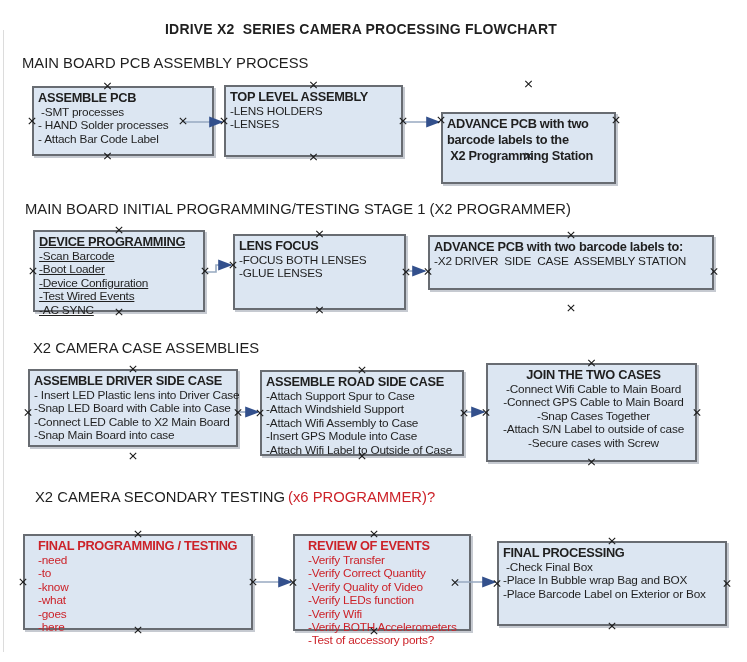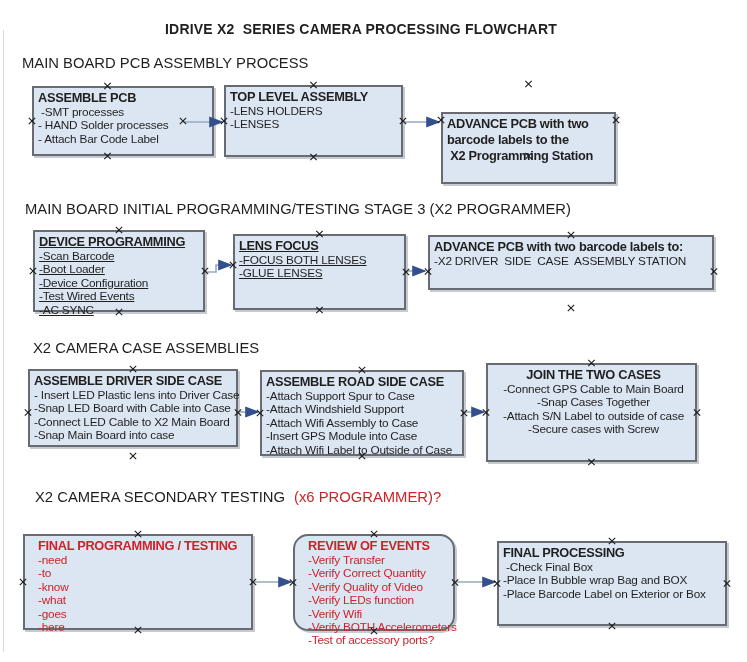--- a/index.html
+++ b/index.html
@@ -24,21 +24,21 @@
   }
   .heading{
     position:absolute;
     font-size:14.8px;font-weight:normal;
     white-space:pre;
   }
   #h0{left:22px;top:55px;}
   #h1{left:25px;top:201px;}
   #h2{left:33px;top:340px;}
   #h3{left:35px;top:489px;}
-  .hsuffix{color:var(--red,#cc2229);margin-left:9px;text-align:center;}
+  .hsuffix{color:var(--red,#cc2229);margin-left:3px;text-align:center;}
   .box{
     position:absolute;
     background:var(--box-fill,#dce6f2);
     border:2px solid var(--box-border,#686c72);
     box-shadow:2px 2px 0 #c6cad1;
     box-sizing:border-box;
     padding:2px 0 0 4px;
     overflow:visible;
     z-index:1;
   }
@@ -60,21 +60,21 @@
 </style>
 </head>
 <body>
 
 <div class="page" style="--red: #cc2229; --box-fill: #dce6f2; --box-border: #686c72;">
   <div class="canvas-edge"></div>
 
   <div class="title">IDRIVE X2  SERIES CAMERA PROCESSING FLOWCHART</div>
 
   <div class="heading" id="h0"><span>MAIN BOARD PCB ASSEMBLY PROCESS</span><span class="hsuffix"></span></div>
-  <div class="heading" id="h1"><span>MAIN BOARD INITIAL PROGRAMMING/TESTING STAGE 3 (X2 PROGRAMMER)</span><span class="hsuffix"></span></div>
+  <div class="heading" id="h1"><span>MAIN BOARD INITIAL PROGRAMMING/TESTING STAGE 1 (X2 PROGRAMMER)</span><span class="hsuffix"></span></div>
   <div class="heading" id="h2"><span>X2 CAMERA CASE ASSEMBLIES</span><span class="hsuffix"></span></div>
   <div class="heading" id="h3"><span>X2 CAMERA SECONDARY TESTING</span><span class="hsuffix">(x6 PROGRAMMER)?</span></div>
 
   <div class="box" id="b00" style="left: 32px; top: 86px; width: 182px; height: 70px;">
     <div class="btitle">ASSEMBLE PCB</div>
     <div class="bitems">
         <div> -SMT processes</div>
         <div>- HAND Solder processes</div>
         <div>- Attach Bar Code Label</div>
       </div>
@@ -96,21 +96,21 @@
   <div class="box" id="b10" style="left: 33px; top: 230px; width: 172px; height: 82px; text-decoration: underline;">
     <div class="btitle">DEVICE PROGRAMMING</div>
     <div class="bitems">
         <div>-Scan Barcode</div>
         <div>-Boot Loader</div>
         <div>-Device Configuration</div>
         <div>-Test Wired Events</div>
         <div>-AC SYNC</div>
       </div>
   </div>
-  <div class="box" id="b11" style="left: 233px; top: 234px; width: 173px; height: 76px; text-decoration: underline;">
+  <div class="box" id="b11" style="left: 233px; top: 234px; width: 173px; height: 76px;">
     <div class="btitle">LENS FOCUS</div>
     <div class="bitems">
         <div>-FOCUS BOTH LENSES</div>
         <div>-GLUE LENSES</div>
       </div>
   </div>
   <div class="box" id="b12" style="left: 428px; top: 235px; width: 286px; height: 55px;">
     <div class="btitle">ADVANCE PCB with two barcode labels to:</div>
     <div class="bitems">
         <div>-X2 DRIVER  SIDE  CASE  ASSEMBLY STATION</div>
@@ -132,39 +132,40 @@
         <div>-Attach Support Spur to Case</div>
         <div>-Attach Windshield Support</div>
         <div>-Attach Wifi Assembly to Case</div>
         <div>-Insert GPS Module into Case</div>
         <div>-Attach Wifi Label to Outside of Case</div>
       </div>
   </div>
   <div class="box" id="b22" style="left: 486px; top: 363px; width: 211px; height: 99px; text-align: center;">
     <div class="btitle">JOIN THE TWO CASES</div>
     <div class="bitems">
+        <div>-Connect Wifi Cable to Main Board</div>
         <div>-Connect GPS Cable to Main Board</div>
         <div>-Snap Cases Together</div>
         <div>-Attach S/N Label to outside of case</div>
         <div>-Secure cases with Screw</div>
       </div>
   </div>
 
   <div class="box red" id="b30" style="left: 23px; top: 534px; width: 230px; height: 96px;">
     <div class="btitle">FINAL PROGRAMMING / TESTING</div>
     <div class="bitems">
         <div>-need</div>
         <div>-to</div>
         <div>-know</div>
         <div>-what</div>
         <div>-goes</div>
         <div>-here</div>
       </div>
   </div>
-  <div class="box red" id="b31" style="left: 293px; top: 534px; width: 162px; height: 97px; border-radius: 15px;">
+  <div class="box red" id="b31" style="left: 293px; top: 534px; width: 178px; height: 97px;">
     <div class="btitle">REVIEW OF EVENTS</div>
     <div class="bitems">
         <div>-Verify Transfer</div>
         <div>-Verify Correct Quantity</div>
         <div>-Verify Quality of Video</div>
         <div>-Verify LEDs function</div>
         <div>-Verify Wifi</div>
         <div>-Verify BOTH Accelerometers</div>
         <div>-Test of accessory ports?</div>
       </div>

